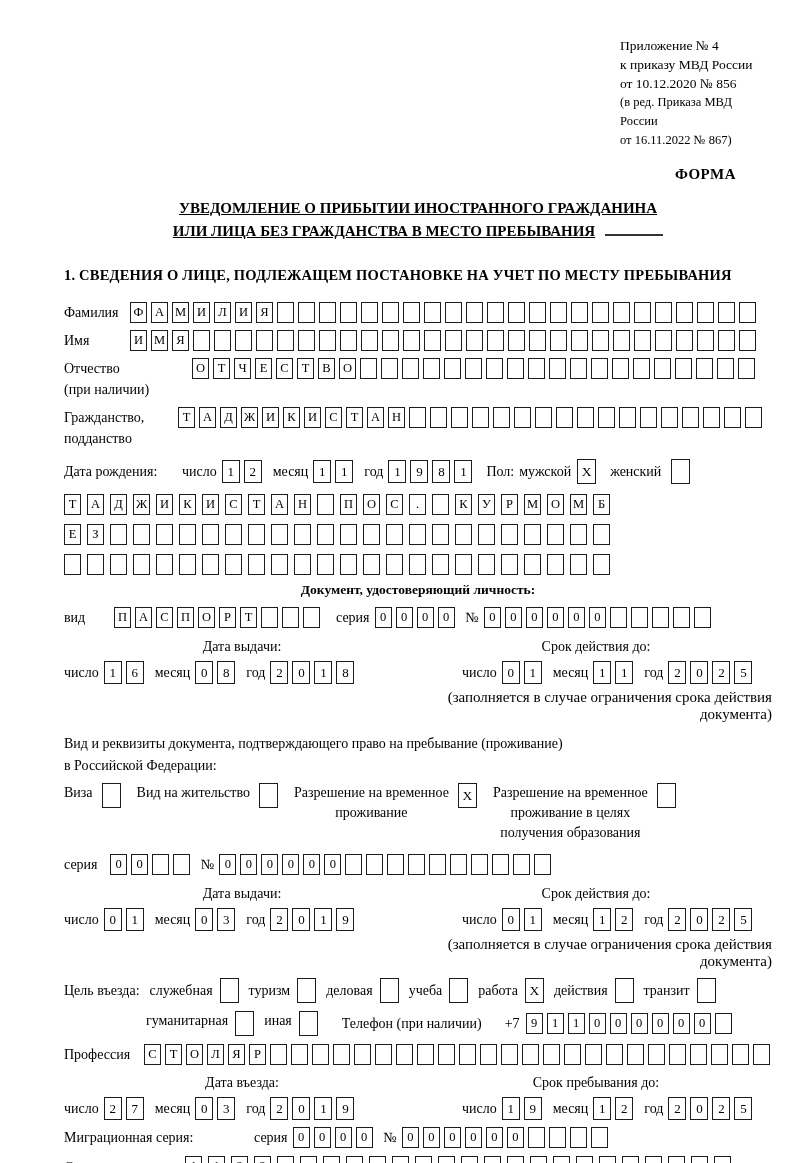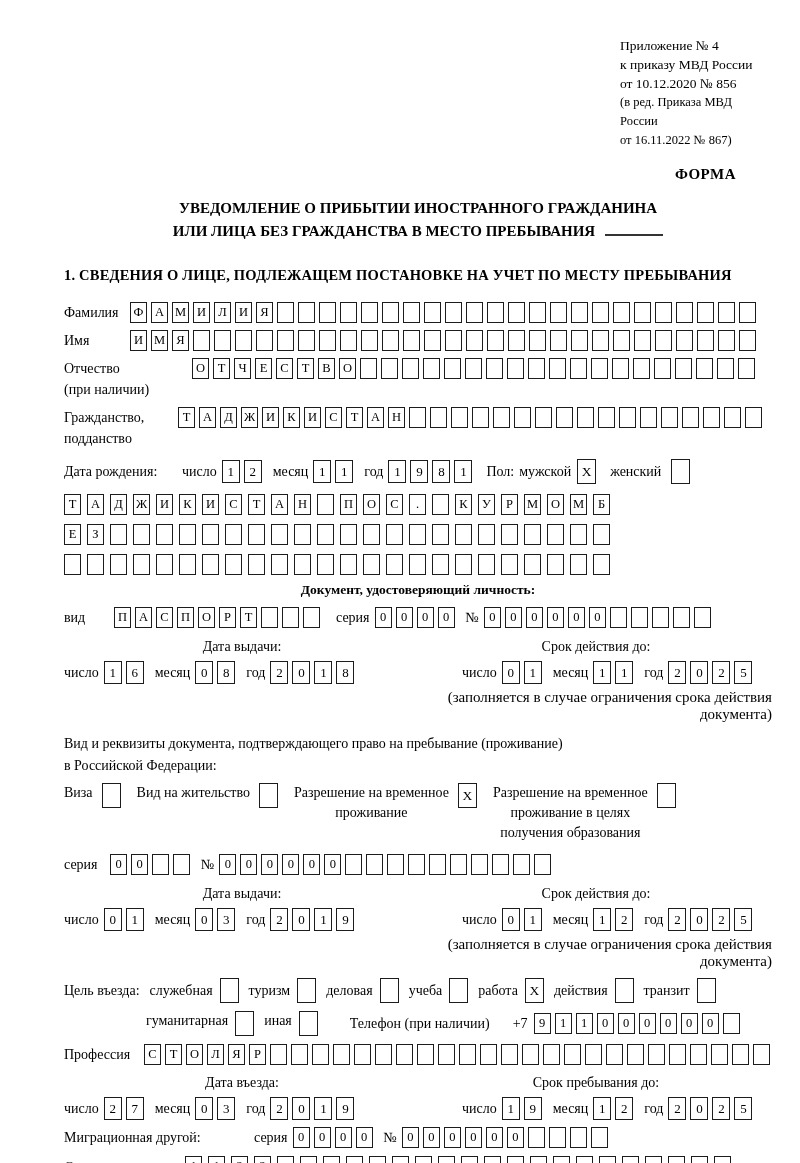--- a/index.html
+++ b/index.html
@@ -1,21 +1,21 @@
 <!DOCTYPE html>
 <html><head>
 <meta charset="utf-8">
 <style>
   html,body{margin:0;padding:0;background:#fff;color:#000;}
   body{width:800px;height:1163px;font-family:"Liberation Serif",serif;font-size:14px;overflow:hidden;}
   .page{padding:36px 28px 0 64px;box-sizing:border-box;}
   .hdr{margin-left:556px;font-size:13.5px;line-height:19px;}
   .hdr .sub{font-size:12.5px;}
   .forma{margin-top:16px;text-align:right;padding-right:36px;font-weight:bold;font-size:15px;letter-spacing:.5px;}
-  .title{margin-top:14px;text-align:center;font-weight:bold;font-size:15px;line-height:23px;}
+  .title{margin-top:14px;text-align:center;font-weight:bold;font-size:15px;line-height:23px;text-decoration:underline;}
   .uline{display:inline-block;width:58px;border-bottom:2px solid #333;margin-left:10px;vertical-align:baseline;}
   .sec{margin-top:24px;margin-bottom:18px;font-weight:bold;font-size:14.5px;letter-spacing:.2px;}
   .frow{display:flex;align-items:flex-start;margin-bottom:7px;}
   .flabel{flex-shrink:0;line-height:21px;}
   .ml2{white-space:pre-line;}
   .cells{display:inline-flex;gap:4px;flex-wrap:nowrap;}
   .cells.g6{gap:6px;}
   .c{box-sizing:border-box;width:17px;height:21px;border:1.7px solid #1c1c1c;display:inline-flex;align-items:center;justify-content:center;font-size:12.5px;flex-shrink:0;background:#fff;}
   .c.d{width:18px;height:23px;font-size:13px;}
   .box{box-sizing:border-box;width:19px;height:25px;border:1.7px solid #1c1c1c;display:inline-flex;align-items:center;justify-content:center;font-size:13.5px;flex-shrink:0;background:#fff;}
@@ -514,21 +514,21 @@
         <span class="box"></span>
       </span>
   </div>
   <div class="prow" style="margin-left:72px">
     <span style="display:inline-flex;align-items:flex-start">
         <span class="optl">гуманитарная</span>
         <span class="box"></span>
         <span class="optl">иная</span>
         <span class="box"></span>
       </span>
-    <span class="dgl" style="margin-left:32px">Телефон (при наличии)</span>
+    <span class="dgl" style="margin-left:24px">Телефон (при наличии)</span>
     <span style="margin:0 6px 0 18px">+7</span>
     <div class="cells">
         <span class="c">9</span>
         <span class="c">1</span>
         <span class="c">1</span>
         <span class="c">0</span>
         <span class="c">0</span>
         <span class="c">0</span>
         <span class="c">0</span>
         <span class="c">0</span>
@@ -614,21 +614,21 @@
             <span class="c d">2</span>
             <span class="c d">0</span>
             <span class="c d">2</span>
             <span class="c d">5</span>
           </span>
         </div>
     </div>
   </div>
 
   <div class="frow" style="align-items:center;margin-top:6px">
-    <div class="flabel" style="width:168px">Миграционная другой:</div>
+    <div class="flabel" style="width:168px">Миграционная серия:</div>
     <span class="dgl" style="margin-left:22px">серия</span>
     <div class="cells">
         <span class="c">0</span>
         <span class="c">0</span>
         <span class="c">0</span>
         <span class="c">0</span>
       </div>
     <span class="dgl">№</span>
     <div class="cells">
         <span class="c">0</span>

